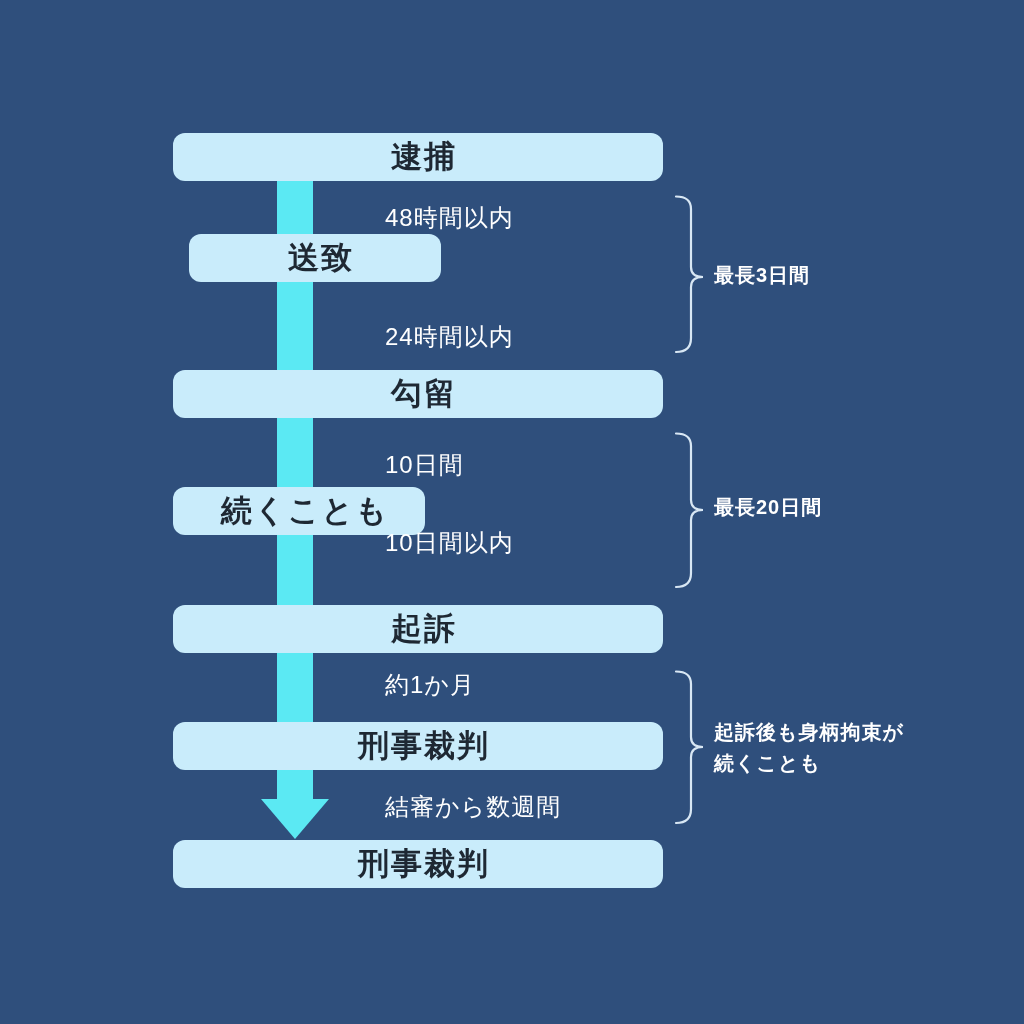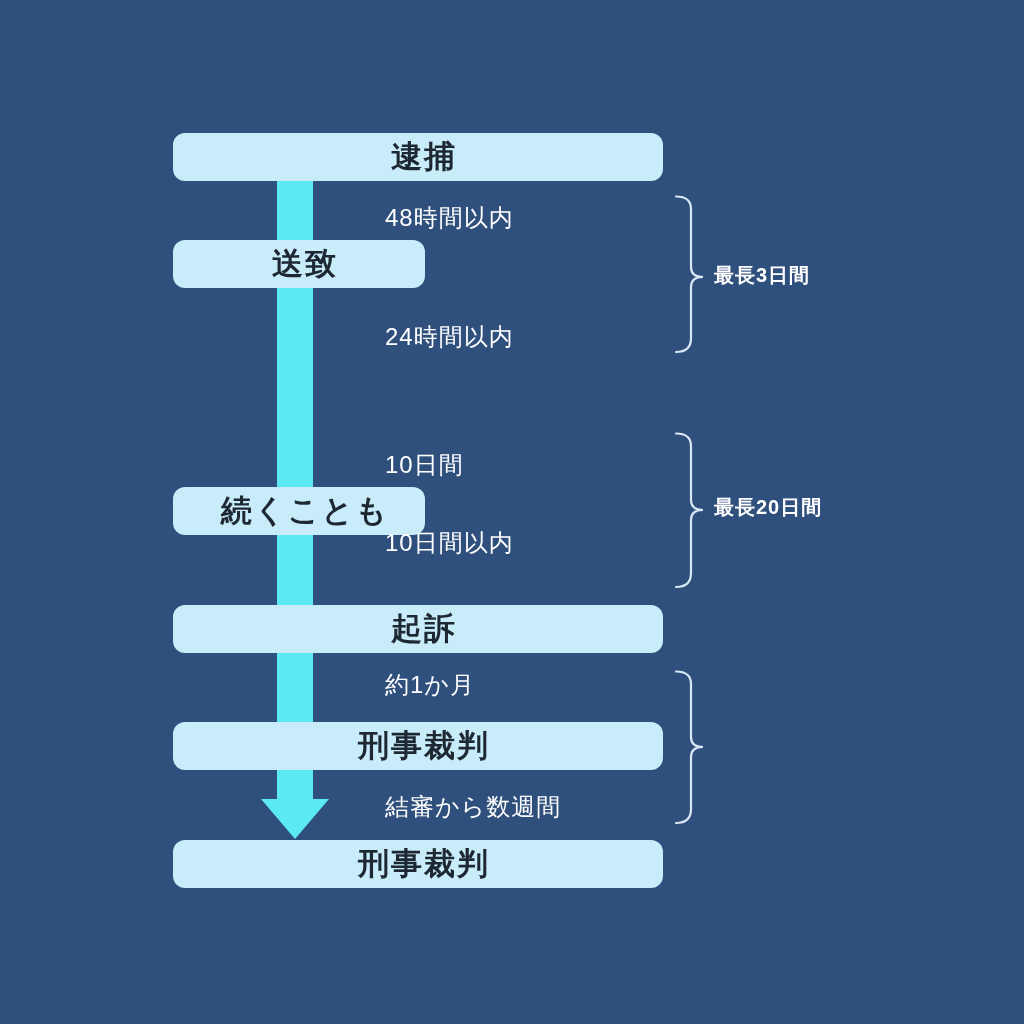--- a/index.html
+++ b/index.html
@@ -20,21 +20,21 @@
   }
   
   .step{
     position:absolute;left:173px;height:48px;border-radius:12px;
     background:#C9ECFB;z-index:2;
     display:flex;align-items:center;justify-content:center;
     color:#1E2833;font-size:31px;font-weight:600;letter-spacing:2px;padding-left:12px;
   }
   .step.wide{width:478px;}
   .step.narrow{width:240px;}
-  .s0{top:133px;} .s1{top:240px;} .s2{top:370px;} .s3{top:487px;}
+  .s0{top:133px;} .s1{top:234px;margin-left:16px;} .s2{top:370px;} .s3{top:487px;}
   .s4{top:605px;} .s5{top:722px;} .s6{top:840px;}
   
   .interval{
     position:absolute;left:349px;height:30px;line-height:30px;z-index:3;
     color:#FFFFFF;font-size:24px;font-weight:normal;letter-spacing:1px;
     white-space:nowrap;
     margin-left:36px;
   }
   .i0{top:203px;} .i1{top:322px;text-align:right;} .i2{top:450px;}
   .i3{top:528px;} .i4{top:670px;} .i5{top:792px;}
@@ -57,20 +57,23 @@
 
   <div class="arrow-shaft"></div>
   <div class="arrow-head"></div>
 
   <div class="step wide s0">
       <span>逮捕</span>
     </div>
   <div class="step narrow s1">
       <span>送致</span>
     </div>
+  <div class="step wide s2">
+      <span>勾留</span>
+    </div>
   <div class="step narrow s3">
       <span>続くことも</span>
     </div>
   <div class="step wide s5">
       <span>刑事裁判</span>
     </div>
   <div class="step wide s4">
       <span>起訴</span>
     </div>
   <div class="step wide s6">
@@ -89,14 +92,18 @@
   </svg>
   <svg class="brace b1" width="44" height="157" viewBox="0 0 44 157">
     <path d="M 8 1.5 Q 23 1.5 23 14 L 23 68 Q 23 78 35 78 Q 23 78 23 88 L 23 141 Q 23 155 8 155" fill="none" stroke="#D8E7F4" stroke-width="2.2" stroke-linecap="round"></path>
   </svg>
   <svg class="brace b2" width="44" height="155" viewBox="0 0 44 155">
     <path d="M 8 1.5 Q 23 1.5 23 14 L 23 67 Q 23 77 35 77 Q 23 77 23 87 L 23 139 Q 23 153 8 153" fill="none" stroke="#D8E7F4" stroke-width="2.2" stroke-linecap="round"></path>
   </svg>
 
   <div class="annot a0">最長3日間</div>
   <div class="annot a1">最長20日間</div>
+  <div class="annot a2">
+    <div>起訴後も身柄拘束が</div>
+    <div>続くことも</div>
+  </div>
 
 </div>
 
 </body></html>

